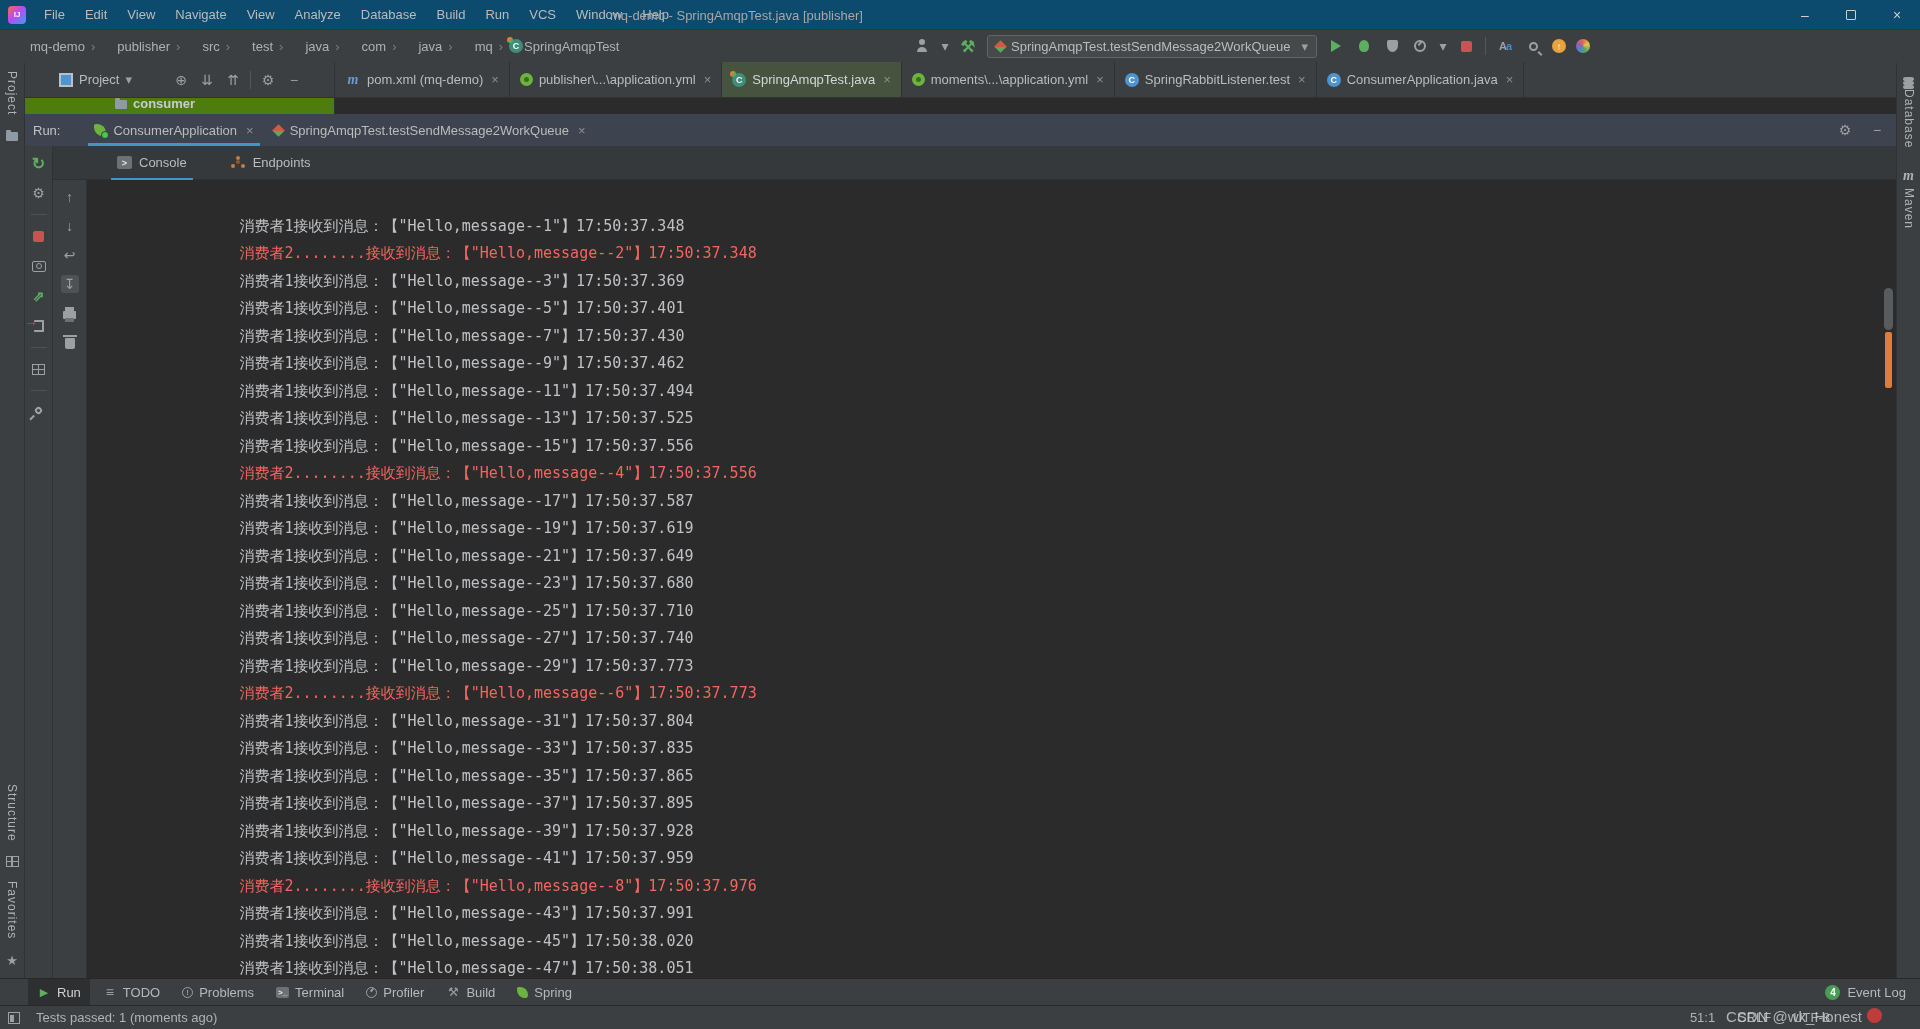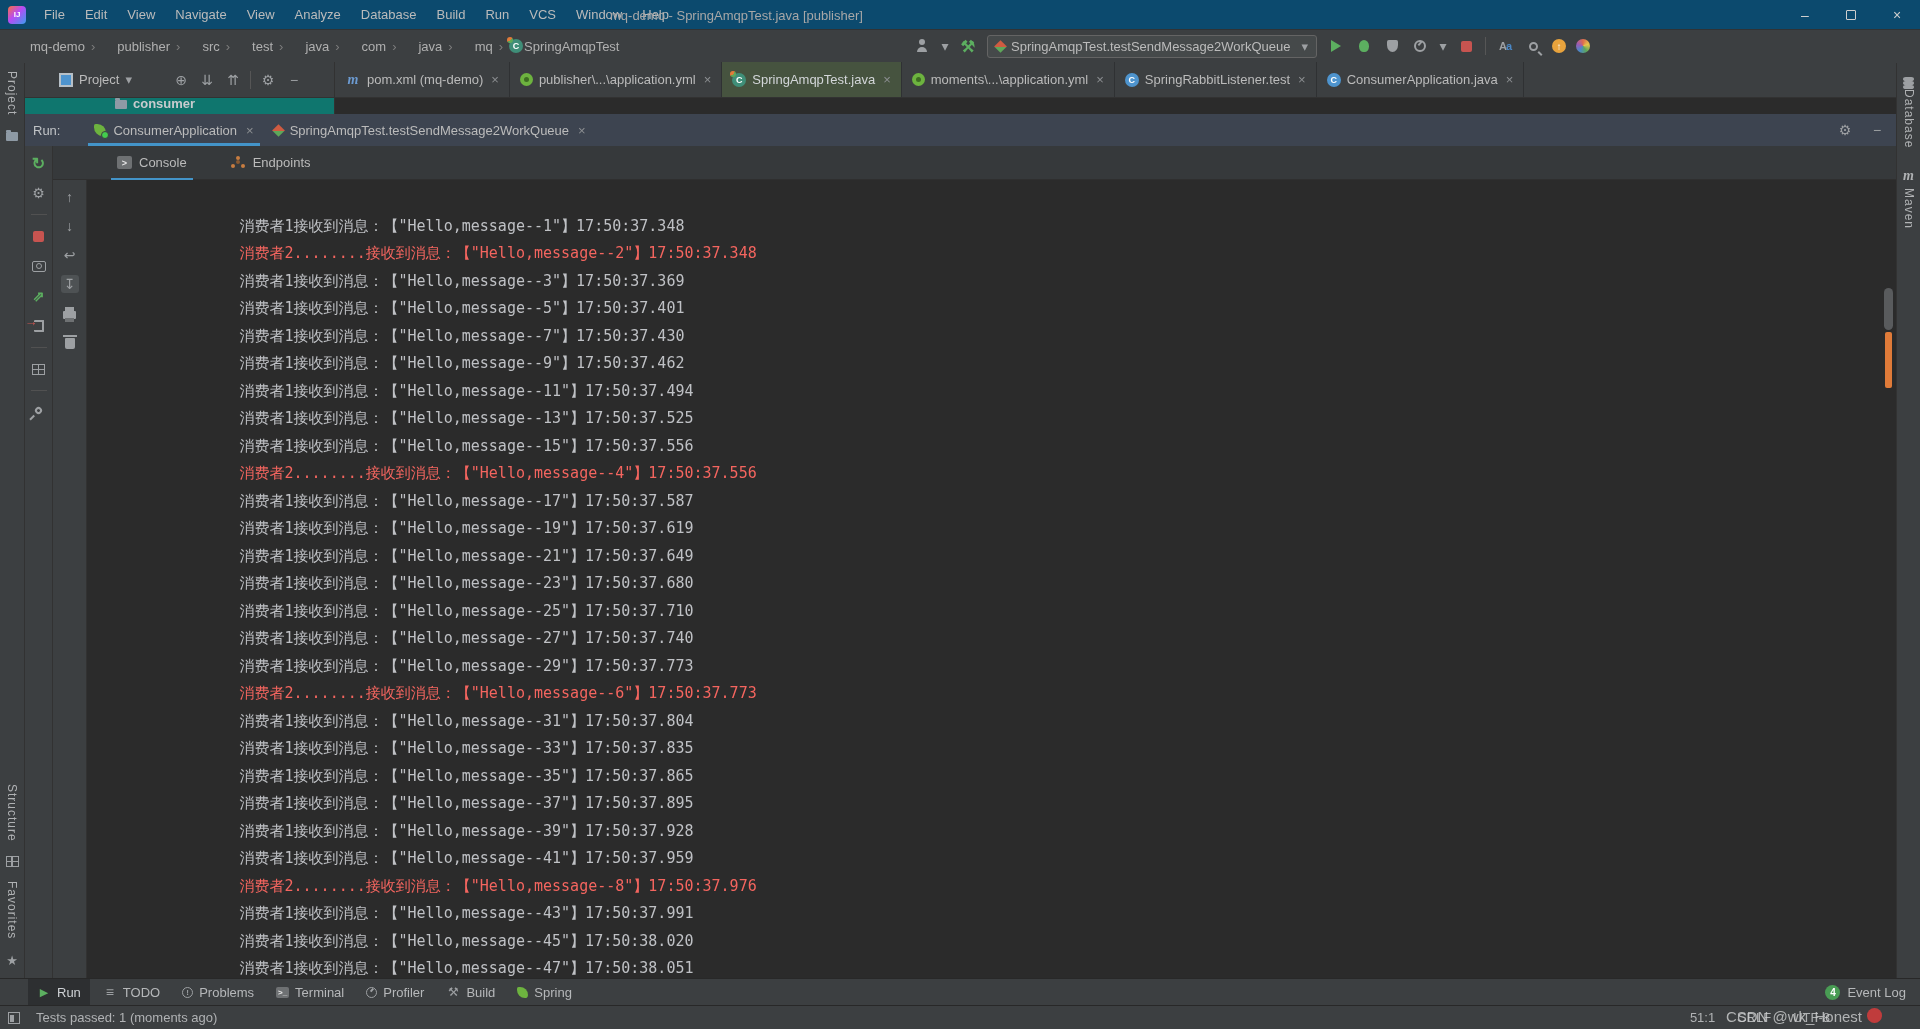--- a/index.html
+++ b/index.html
@@ -110,21 +110,21 @@
   .lstripe { position:absolute; left:0; top:63px; bottom:51px; width:25px; background:#3c3f41; border-right:1px solid #323232;
     display:flex; flex-direction:column; align-items:center; padding-top:6px; }
   .rstripe { position:absolute; right:0; top:63px; bottom:51px; width:24px; background:#3c3f41; border-left:1px solid #323232;
     display:flex; flex-direction:column; align-items:center; padding-top:14px; }
   .vlabel { writing-mode:vertical-rl; color:#b0b2b4; font-size:12px; letter-spacing:1px; }
   .lstripe .grp-bottom { margin-top:auto; display:flex; flex-direction:column; align-items:center; gap:14px; padding-bottom:10px; }
 
   
   .main { position:relative; margin-left:25px; margin-right:24px; height:880px; display:flex; flex-direction:column; background:#2b2b2b; }
   .sliver { height:16px; display:flex; overflow:hidden; }
-  .sliver .tree { width:310px; background:#0f766e; display:flex; align-items:flex-start; gap:6px; padding-left:90px; border-right:1px solid #323232; }
+  .sliver .tree { width:310px; background:#4d7c0f; display:flex; align-items:flex-start; gap:6px; padding-left:90px; border-right:1px solid #323232; }
   .sliver .tree .lbl { font-weight:bold; color:#c8cbce; margin-top:-2px; }
   .sliver .edempty { flex:1; background:#2b2b2b; }
 
   .runheader { height:32px; background:#3d4450; display:flex; align-items:center; padding-left:8px; position:relative; }
   .runheader .rlabel { margin-right:24px; color:#c0c3c6; }
   .rtab { display:flex; align-items:center; gap:7px; height:32px; padding:0 10px; position:relative; color:#bbbbbb; }
   .rtab.active::after { content:""; position:absolute; left:4px; right:4px; bottom:0; height:3px; background:#4394c9; }
   .runheader-right { position:absolute; right:10px; display:flex; gap:14px; align-items:center; }
 
   .runbody { flex:1; display:flex; min-height:0; }

